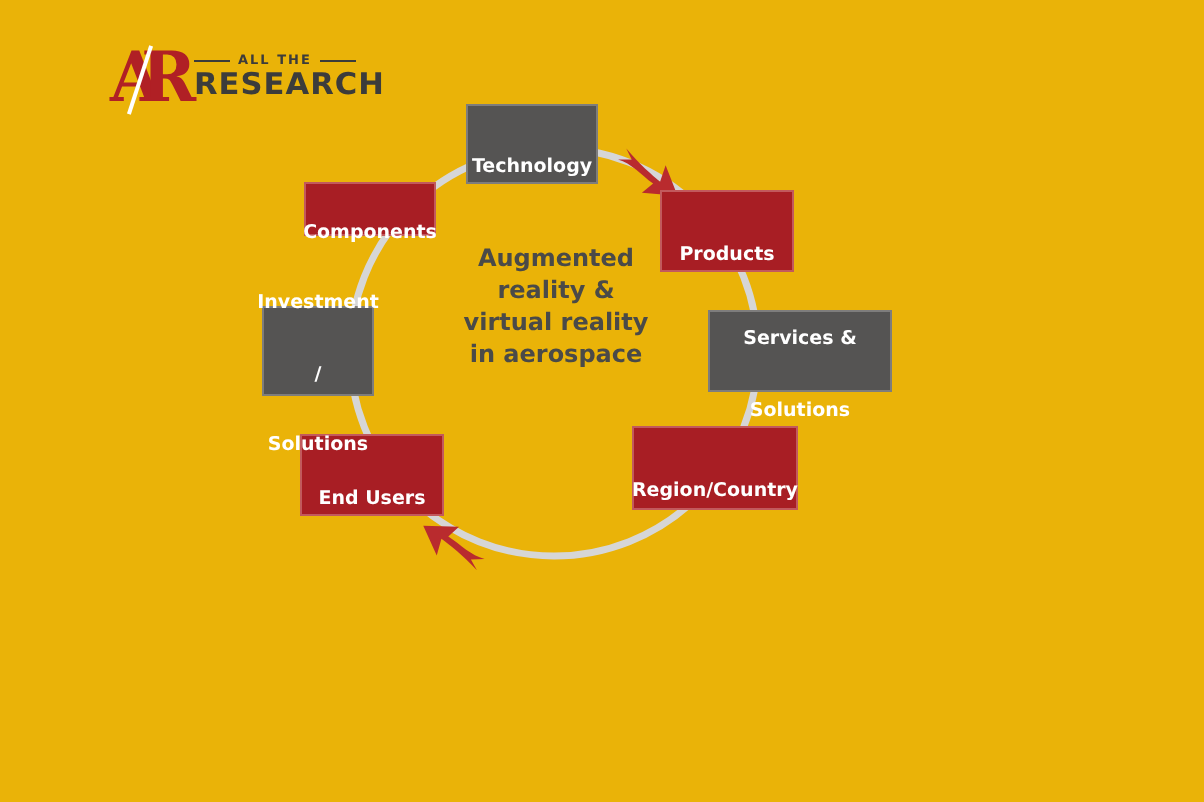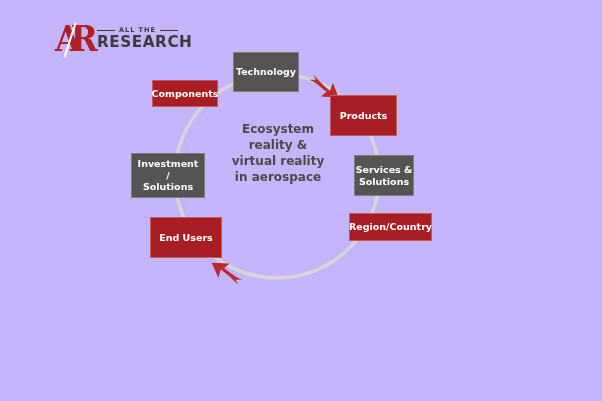--- a/index.html
+++ b/index.html
@@ -1,17 +1,17 @@
 <!DOCTYPE html>
 <html><head>
 <meta charset="utf-8">
 <style>
   html,body{margin:0;padding:0;background:#fff;}
   .canvas{
-    position:relative;width:602px;height:401px;background:#c4b5fd;overflow:hidden;
+    position:relative;width:602px;height:401px;background:#eab308;overflow:hidden;
     font-family:"DejaVu Sans","Liberation Sans",sans-serif;
   }
 
   
   .logo{position:absolute;left:55px;top:20px;display:flex;align-items:flex-start;}
   .logo-mark{width:36px;height:37px;position:relative;flex:0 0 auto;}
   .logo-mark .mono{
     font-size:33px;font-weight:bold;color:#b02025;letter-spacing:-10px;
     line-height:37px;font-family:"DejaVu Serif","Liberation Serif",serif;
     transform:scaleY(1.05);display:block;
@@ -34,27 +34,27 @@
     position:absolute;z-index:2;display:flex;flex-direction:column;
     align-items:center;justify-content:center;text-align:center;
     color:#ffffff;font-weight:bold;font-size:9.5px;line-height:11.5px;
     box-sizing:border-box;white-space:nowrap;
   }
   .node.red{background:#a81e24;border:1px solid #c2595d;}
   .node.gray{background:#555453;border:1px solid #7e7d7c;}
 
   .node-technology  {left:233px;top:52px; width:66px;height:40px;}
   .node-products    {left:330px;top:95px; width:67px;height:41px;}
-  .node-services    {left:354px;top:155px;width:60px;height:41px;}
-  .node-region      {left:349px;top:213px;width:83px;height:28px;}
+  .node-services    {left:354px;top:155px;width:92px;height:41px;}
+  .node-region      {left:316px;top:213px;width:83px;height:42px;}
   .node-applications{left:246px;top:258px;width:72px;height:40px;}
   .node-endusers    {left:150px;top:217px;width:72px;height:41px;}
-  .node-investment  {left:131px;top:153px;width:74px;height:45px;justify-content:center;}
-  .node-components  {left:152px;top:80px; width:66px;height:27px;}
-  .node span{display:block;}
+  .node-investment  {left:131px;top:153px;width:56px;height:45px;justify-content:center;}
+  .node-components  {left:152px;top:91px; width:66px;height:27px;}
+  .node span{display:block;margin-top:24px;}
 
   .center-text{
     position:absolute;left:222px;top:121px;width:112px;z-index:1;
     text-align:center;color:#4a4a48;font-weight:bold;font-size:12px;line-height:16px;
   }
   .center-text span{display:block;}
 </style>
 </head>
 <body>
 
@@ -77,21 +77,21 @@
 
   <svg class="ring-svg" width="602" height="401" viewBox="0 0 602 401">
     <circle cx="277" cy="176" r="102" fill="none" stroke="#d6d6d6" stroke-width="3.5"></circle>
     <g fill="#b92b2e">
       <path transform="translate(325,86) rotate(30) scale(0.85)" d="M -19 -5 C -8 -1, 2 1, 8 2 L 6 -8 L 21 4 L 2 13 L 5 5 C -4 4, -12 1, -20 3 L -13 -1 Z"></path>
       <path transform="translate(226,274) rotate(207) scale(0.85)" d="M -19 -5 C -8 -1, 2 1, 8 2 L 6 -8 L 21 4 L 2 13 L 5 5 C -4 4, -12 1, -20 3 L -13 -1 Z"></path>
     </g>
   </svg>
 
   <div class="center-text">
-    <span>Ecosystem</span>
+    <span>Augmented</span>
     <span>reality &amp;</span>
     <span>virtual reality</span>
     <span>in aerospace</span>
   </div>
 
   <div class="node gray node-technology">
     <span>Technology</span>
   </div>
 
   <div class="node red node-products">

